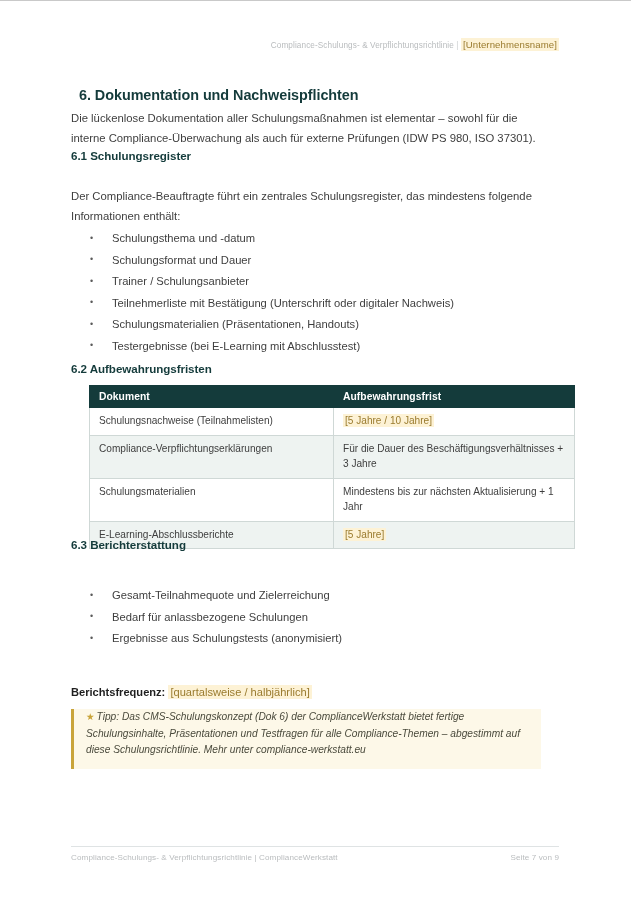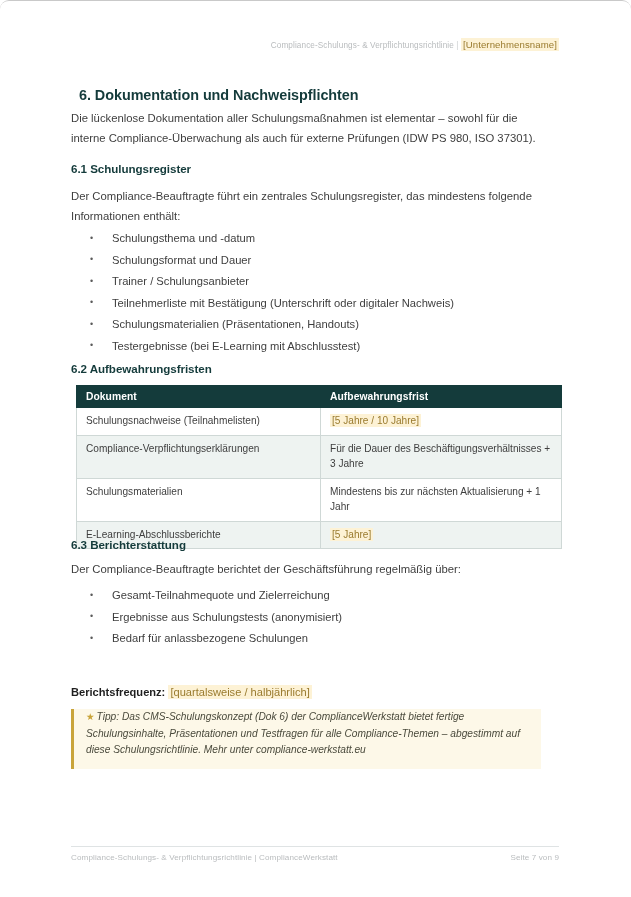--- a/index.html
+++ b/index.html
@@ -16,21 +16,20 @@
     position: relative;
   }
   .page {
     position: absolute;
     left: 0; top: 0;
     width: 631px;
     height: 897px;
     background: #ffffff;
     box-sizing: border-box;
     border-top: 1px solid #c9c9c9;
-    border-radius: 9px;
   }
 
   
   .doc-header {
     position: absolute;
     left: 71px;
     top: 38px;
     width: 488px;
     text-align: right;
     font-size: 8.2px;
@@ -59,21 +58,21 @@
   }
   h2.sub {
     font-size: 11.6px;
     font-weight: bold;
     color: #143b3b;
     margin: 0;
     position: absolute;
     left: 71px;
     letter-spacing: -0.05px;
   }
-  #sub-61 { top: 161px; }
+  #sub-61 { top: 148px; }
   #sub-62 { top: 361px; text-align: right; }
   #sub-63 { top: 537px; }
 
   p.body {
     position: absolute;
     left: 71px;
     width: 478px;
     margin: 0;
     font-size: 11.3px;
     line-height: 19.5px;
@@ -106,21 +105,21 @@
     position: absolute;
     left: 2px;
     top: -0.5px;
     font-size: 9px;
     color: #5b5b5b;
   }
 
   
   table.fristen {
     position: absolute;
-    left: 76px;
+    left: 89px;
     top: 384px;
     width: 485px;
     border-collapse: collapse;
     table-layout: fixed;
   }
   table.fristen col.c1 { width: 244px; }
   table.fristen col.c2 { width: 241px; }
   table.fristen th {
     background: #143b3b;
     color: #ffffff;
@@ -249,25 +248,24 @@
         <td>Mindestens bis zur nächsten Aktualisierung + 1 Jahr</td>
       </tr>
       <tr class="alt">
         <td>E-Learning-Abschlussberichte</td>
         <td><span class="hl">[5 Jahre]</span></td>
       </tr>
     </tbody>
   </table>
 
   <h2 class="sub" id="sub-63">6.3 Berichterstattung</h2>
-  <p class="body" id="para63">Der Compliance-Beauftragte berichtet der Geschäftsführung regelmäßig über:</p>
   <ul class="bullets" id="list63">
     <li>Gesamt-Teilnahmequote und Zielerreichung</li>
+    <li>Bedarf für anlassbezogene Schulungen</li>
     <li>Ergebnisse aus Schulungstests (anonymisiert)</li>
-    <li>Bedarf für anlassbezogene Schulungen</li>
   </ul>
 
   <div class="freq">
     <b>Berichtsfrequenz:</b>
     <span class="hl">[quartalsweise / halbjährlich]</span>
   </div>
 
   <div class="tip">
     <span class="star">★</span><span>Tipp: Das CMS-Schulungskonzept (Dok 6) der ComplianceWerkstatt bietet fertige Schulungsinhalte, Präsentationen und Testfragen für alle Compliance-Themen – abgestimmt auf diese Schulungsrichtlinie. Mehr unter compliance-werkstatt.eu</span>
   </div>

